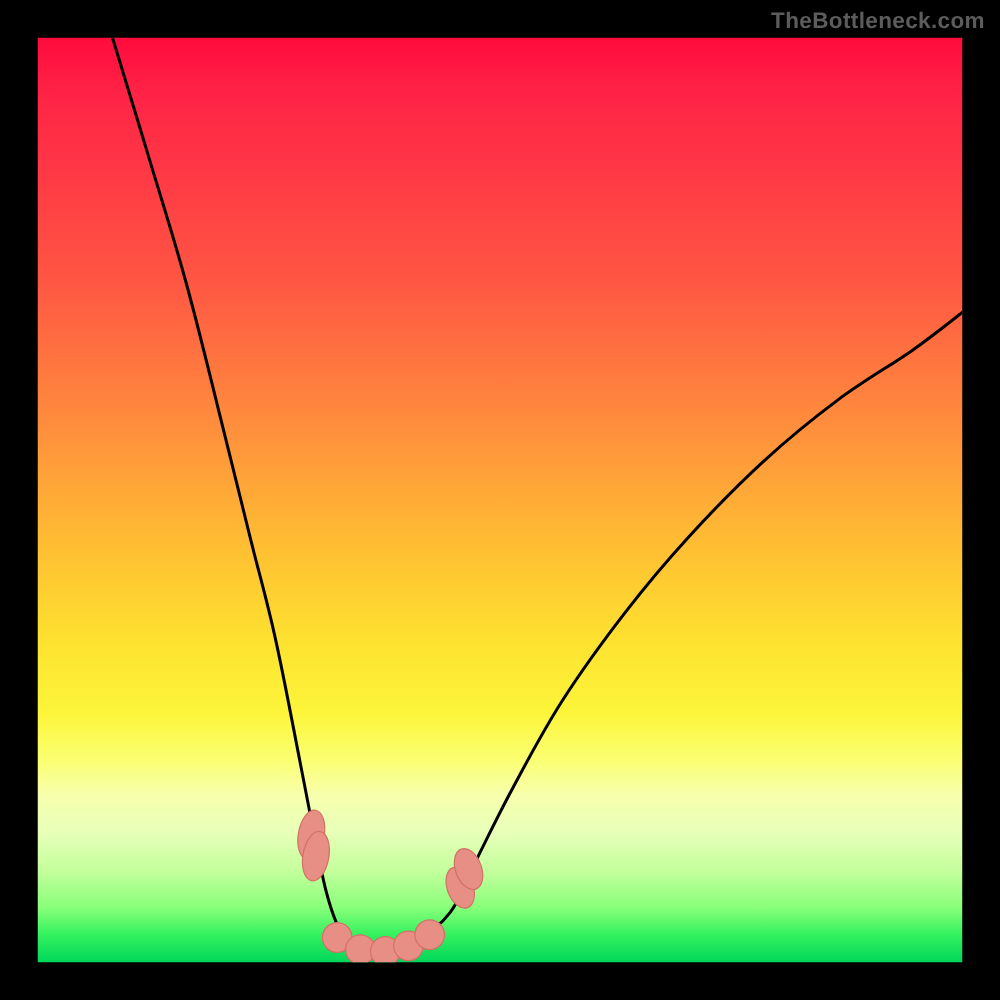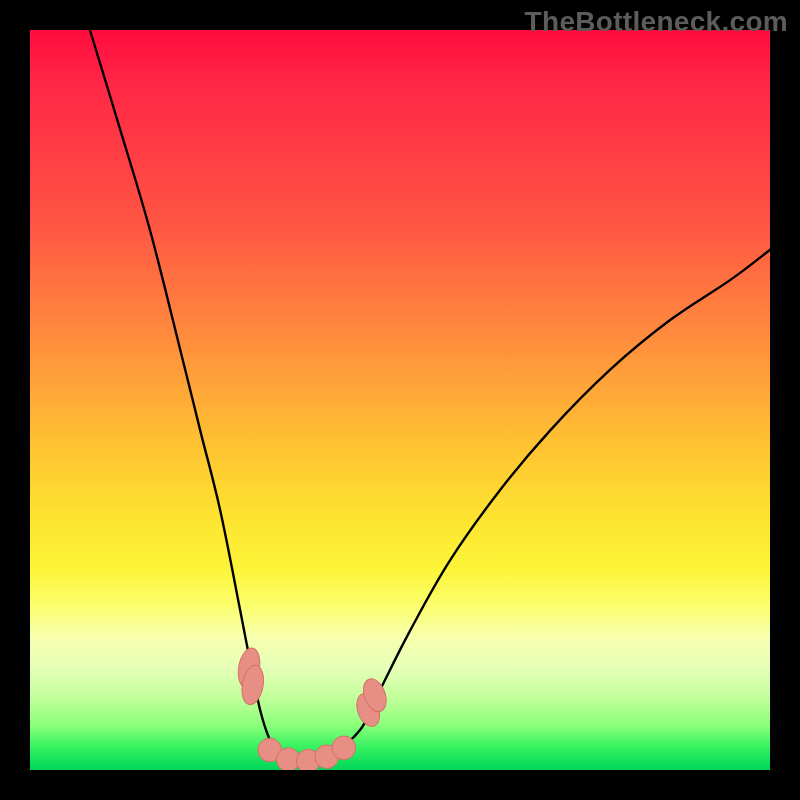--- a/index.html
+++ b/index.html
@@ -17,21 +17,21 @@
     left: 0;
     width: 800px;
     height: 800px;
     background: #000;
   }
   .watermark {
     position: absolute;
     top: 6px;
     right: 12px;
     color: #5c5c5c;
-    font-size: 28px;
+    font-size: 18px;
     font-weight: 600;
     letter-spacing: 0.3px;
     z-index: 10;
     user-select: none;
   }
   .plot-area {
     position: absolute;
     left: 30px;
     top: 30px;
     width: 740px;

